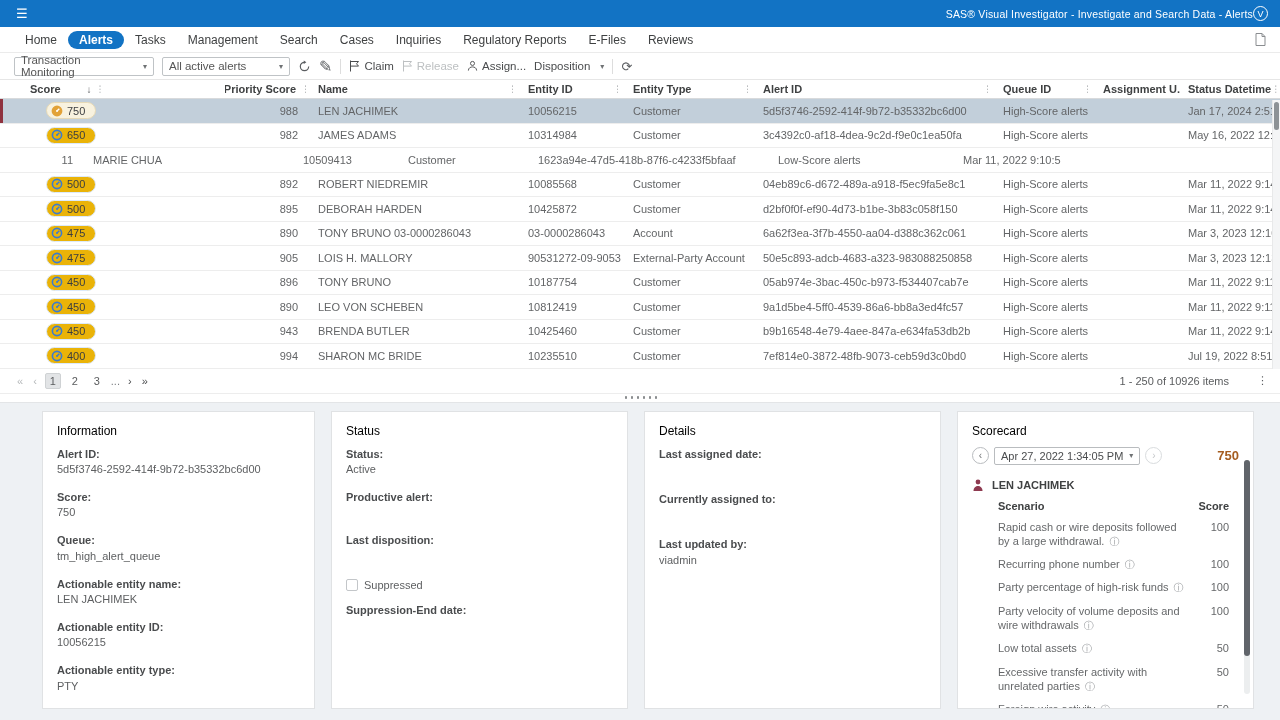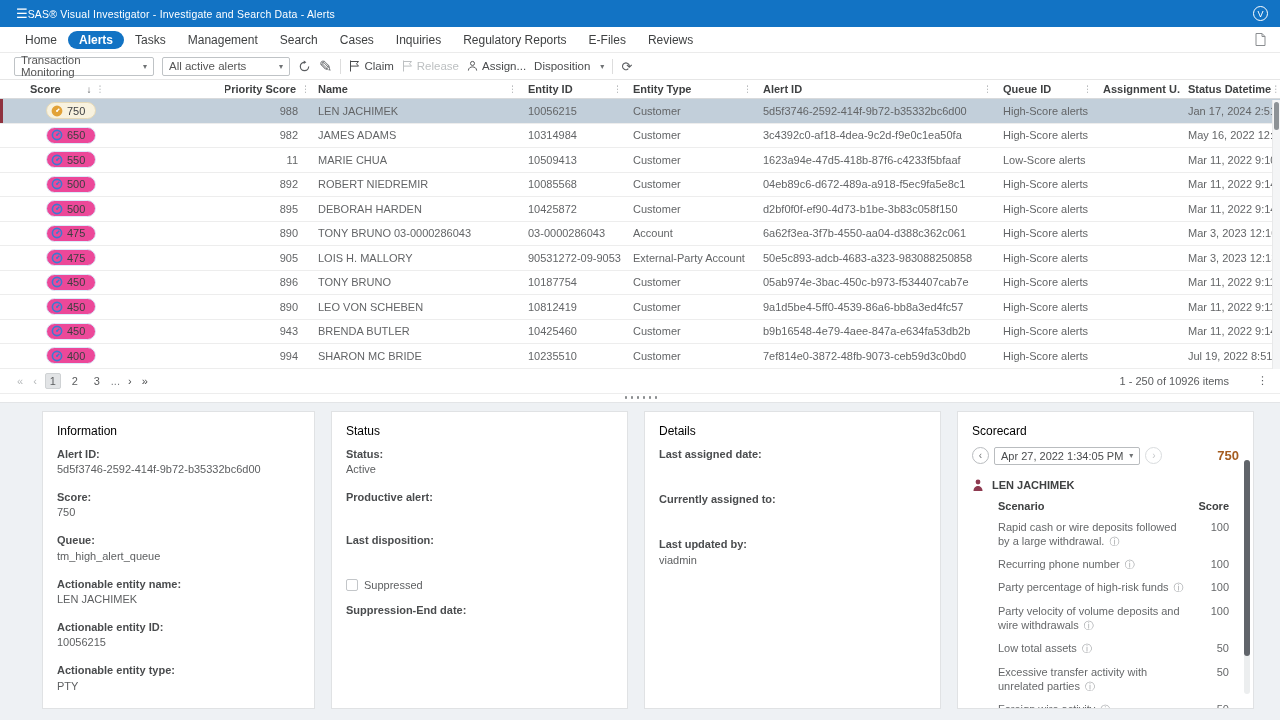--- a/index.html
+++ b/index.html
@@ -3,21 +3,21 @@
 <meta charset="utf-8">
 <style>
   *{box-sizing:border-box;margin:0;padding:0}
   html,body{width:1280px;height:720px;overflow:hidden}
   body{font-family:"Liberation Sans",sans-serif;background:#fff;color:#4a4c4e}
   .app{width:1280px;height:720px;display:flex;flex-direction:column;position:relative}
 
   
   .topbar{height:27px;background:#1273c4;display:flex;align-items:center;color:#fff;padding:0 10px;flex:0 0 auto}
   .hamburger{font-size:13px;margin-left:6px;cursor:pointer;line-height:1}
-  .topbar-title{flex:1;text-align:left;font-size:10.5px;letter-spacing:.2px}
+  .topbar-title{flex:1;text-align:right;font-size:10.5px;letter-spacing:.2px}
   .avatar{width:15px;height:15px;border:1px solid #fff;border-radius:50%;font-size:9px;display:flex;align-items:center;justify-content:center;margin-right:2px;cursor:pointer}
 
   
   .navbar{height:26px;display:flex;align-items:center;padding:0 6px 0 14px;border-bottom:1px solid #ebebeb;background:#fff;flex:0 0 auto}
   .nav-items{display:flex;align-items:flex-start;flex:1}
   .nav-item{font-size:12px;color:#3f4142;padding:2px 11px;border-radius:10px;cursor:pointer;white-space:nowrap}
   .nav-item.active{background:#1273c4;color:#fff;font-weight:bold}
   .doc-icon{color:#8a8d90;margin-right:8px;cursor:pointer;display:flex}
 
   
@@ -43,21 +43,21 @@
   .th.c1{padding-left:30px}
   .th.c2{justify-content:flex-end}
   .th.c3,.th.c4,.th.c5,.th.c6,.th.c7,.th.c8,.th.c9{padding-left:8px}
   .tbody{position:relative}
   .trow{display:flex;height:24.5px;align-items:center;border-bottom:1px solid #ededed;font-size:11px;color:#636567;position:relative;background:#fff;cursor:pointer}
   .trow.selected{background:#c2cfda}
   .trow.selected::before{content:"";position:absolute;left:0;top:0;bottom:0;width:3px;background:#8f323f}
   .cell{overflow:hidden;white-space:nowrap}
   .cell.c2{text-align:right;padding-right:12px}
   .cell.c3,.cell.c4,.cell.c5,.cell.c6,.cell.c7,.cell.c8,.cell.c9{padding-left:8px}
-  .pill{display:inline-flex;align-items:center;gap:4px;background:#ec4899;border:1px solid #dceafb;border-radius:9px;height:17px;padding:0 10px 0 4px;color:#3c3e40;margin-left:46px}
+  .pill{display:inline-flex;align-items:center;gap:4px;background:#eab308;border:1px solid #dceafb;border-radius:9px;height:17px;padding:0 10px 0 4px;color:#3c3e40;margin-left:46px}
   .pill .bg{fill:none;stroke:#3a7bd0;stroke-width:1.6}
   .pill .needle{stroke:#3a7bd0;stroke-width:1.4;fill:none}
   .pill .hub{fill:#3a7bd0}
   .pill.selected{background:#f8f2df;border-color:#e6d9b6}
   .pill.selected .bg{fill:#e2a238;stroke:#e2a238}
   .pill.selected .needle{stroke:#fff}
   .pill.selected .hub{fill:#fff}
   .vscroll{position:absolute;top:20px;right:0;bottom:0;width:8px;background:#f4f5f6;border-left:1px solid #e8e9ea}
   .vthumb{position:absolute;top:2px;left:1px;width:5px;height:28px;background:#8d9296;border-radius:3px;cursor:pointer}
 
@@ -271,30 +271,20 @@
           <div class="cell c3">JAMES ADAMS</div>
           <div class="cell c4">10314984</div>
           <div class="cell c5">Customer</div>
           <div class="cell c6">3c4392c0-af18-4dea-9c2d-f9e0c1ea50fa</div>
           <div class="cell c7">High-Score alerts</div>
           <div class="cell c8"></div>
           <div class="cell c9">May 16, 2022 12:27</div>
         </div>
 
         <div class="trow">
-          <div class="cell c1">
-            <span class="pill">
-              <svg width="12" height="12" viewBox="0 0 12 12">
-                <circle class="bg" cx="6" cy="6" r="4.6"></circle>
-                <path class="needle" d="M6 6l2.3-2.3"></path>
-                <circle class="hub" cx="6" cy="6" r="1"></circle>
-              </svg>
-              <span>550</span>
-            </span>
-          </div>
           <div class="cell c2">11</div>
           <div class="cell c3">MARIE CHUA</div>
           <div class="cell c4">10509413</div>
           <div class="cell c5">Customer</div>
           <div class="cell c6">1623a94e-47d5-418b-87f6-c4233f5bfaaf</div>
           <div class="cell c7">Low-Score alerts</div>
           <div class="cell c8"></div>
           <div class="cell c9">Mar 11, 2022 9:10:5</div>
         </div>
 

